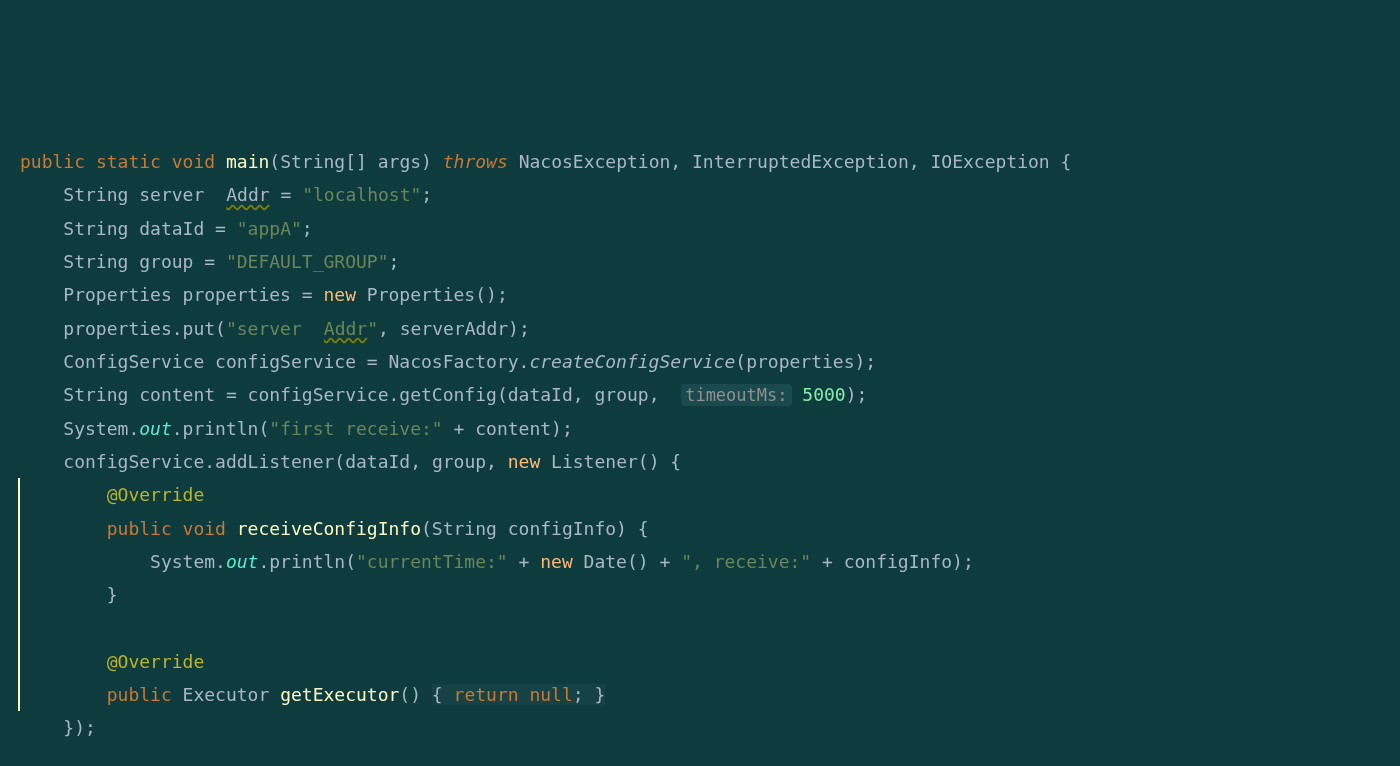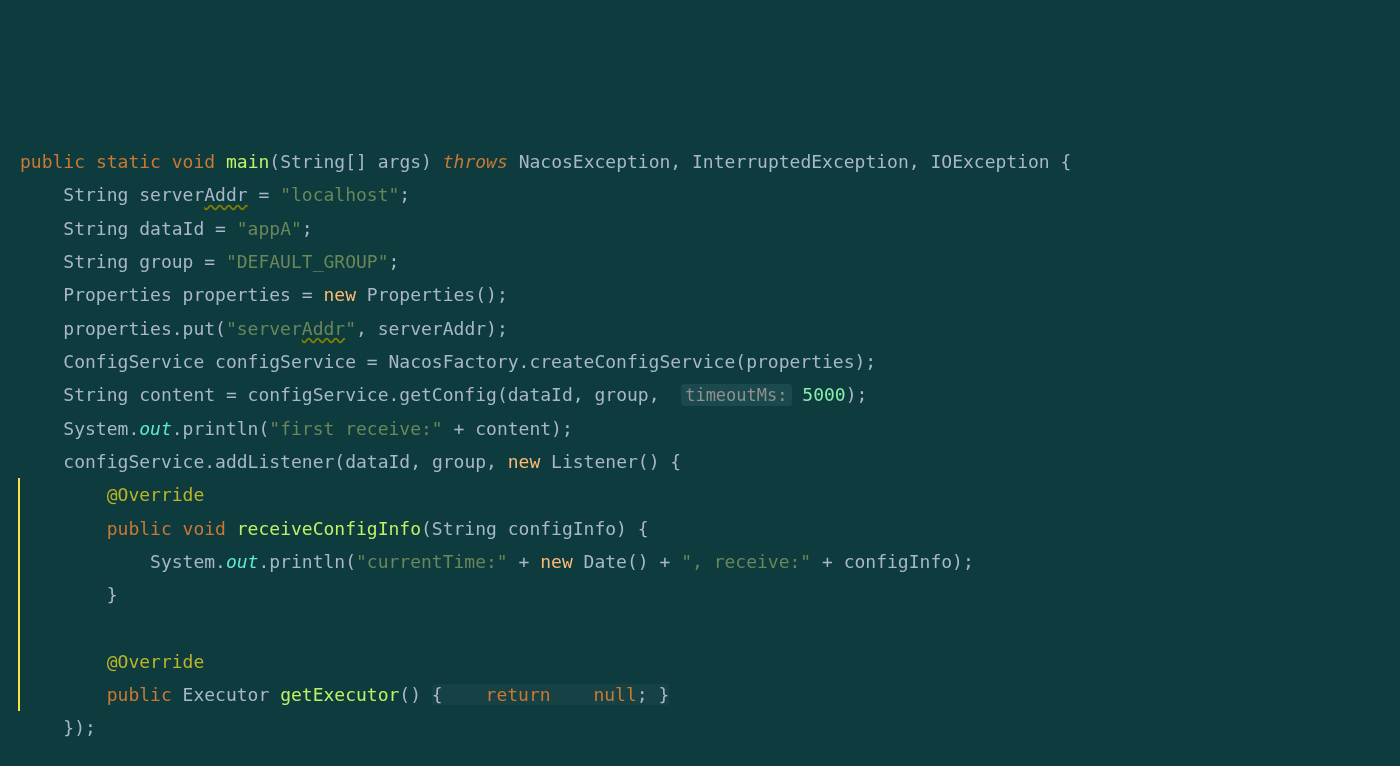--- a/index.html
+++ b/index.html
@@ -9,47 +9,48 @@
       font-size: 18px;
       line-height: 1.85;
       color: #a9b7c6;
       padding: 12px 20px;
       white-space: pre;
       overflow-x: auto;
     }
     .kw-modifier { color: #cc7832; font-weight: 500; }
     .kw-throws { color: #cc7832; font-style: italic; }
     .kw-new { color: #fdba74; }
-    .kw-return { color: #cc7832; margin-left: 32px; }
-    .method-name { color: #bef264; }
+    .kw-return { color: #cc7832; }
+    .method-name { color: #fef9c3; }
     .string { color: #6a8759; }
     .number { color: #86efac; }
     .annotation { color: #bbb529; }
     .field-italic { color: #5eead4; font-style: italic; }
-    .varname-italic { }
+    .varname-italic { font-style: italic; }
     .param-hint {
       color: #909090;
       background-color: #1a4a4d;
       padding: 1px 4px;
       border-radius: 3px;
       font-size: 17px;
     }
     .underline-warn {
       text-decoration: underline;
       text-decoration-style: wavy;
       text-decoration-color: #808000;
       text-underline-offset: 3px;
+      margin-left: 22px;
     }
     .highlight-return {
       background-color: rgba(255,255,255,0.04);
       border-radius: 2px;
     }
     .code-line { display: block; }
     .gutter-mark {
-      border-left: 2px solid #fde047;
+      border-left: 2px solid #fef9c3;
       margin-left: -2px;
     }
   </style>
 </head>
 <body>
 
 
 
 <div><span class="code-line"><span class="kw-modifier">public</span> <span class="kw-modifier">static</span> <span class="kw-modifier">void</span> <span class="method-name">main</span>(<span>String</span>[] <span>args</span>) <span class="kw-throws">throws</span> <span>NacosException</span>, <span>InterruptedException</span>, <span>IOException</span> {</span><span class="code-line">    <span>String</span> server<span class="underline-warn">Addr</span> = <span class="string">"localhost"</span>;</span><span class="code-line">    <span>String</span> <span>dataId</span> = <span class="string">"appA"</span>;</span><span class="code-line">    <span>String</span> <span>group</span> = <span class="string">"DEFAULT_GROUP"</span>;</span><span class="code-line">    <span>Properties</span> <span>properties</span> = <span class="kw-new">new</span> <span>Properties</span>();</span><span class="code-line">    <span>properties</span>.<span>put</span>(<span class="string">"server<span class="underline-warn">Addr</span>"</span>, <span>serverAddr</span>);</span><span class="code-line">    <span>ConfigService</span> <span>configService</span> = <span>NacosFactory</span>.<span class="varname-italic">createConfigService</span>(<span>properties</span>);</span><span class="code-line">    <span>String</span> <span>content</span> = <span>configService</span>.<span>getConfig</span>(<span>dataId</span>, <span>group</span>,  <span class="param-hint">timeoutMs:</span> <span class="number">5000</span>);</span><span class="code-line">    <span>System</span>.<span class="field-italic">out</span>.<span>println</span>(<span class="string">"first receive:"</span> + <span>content</span>);</span><span class="code-line">    <span>configService</span>.<span>addListener</span>(<span>dataId</span>, <span>group</span>, <span class="kw-new">new</span> <span>Listener</span>() {</span><span class="code-line gutter-mark">        <span class="annotation">@Override</span></span><span class="code-line gutter-mark">        <span class="kw-modifier">public</span> <span class="kw-modifier">void</span> <span class="method-name">receiveConfigInfo</span>(<span>String</span> <span>configInfo</span>) {</span><span class="code-line gutter-mark">            <span>System</span>.<span class="field-italic">out</span>.<span>println</span>(<span class="string">"currentTime:"</span> + <span class="kw-new">new</span> <span>Date</span>() + <span class="string">", receive:"</span> + <span>configInfo</span>);</span><span class="code-line gutter-mark">        }</span><span class="code-line gutter-mark"> </span><span class="code-line gutter-mark">        <span class="annotation">@Override</span></span><span class="code-line gutter-mark">        <span class="kw-modifier">public</span> <span>Executor</span> <span class="method-name">getExecutor</span>() <span class="highlight-return">{ <span class="kw-return">return</span> <span class="kw-return">null</span>; }</span></span><span class="code-line">    });</span><span class="code-line"> </span></div>
 

